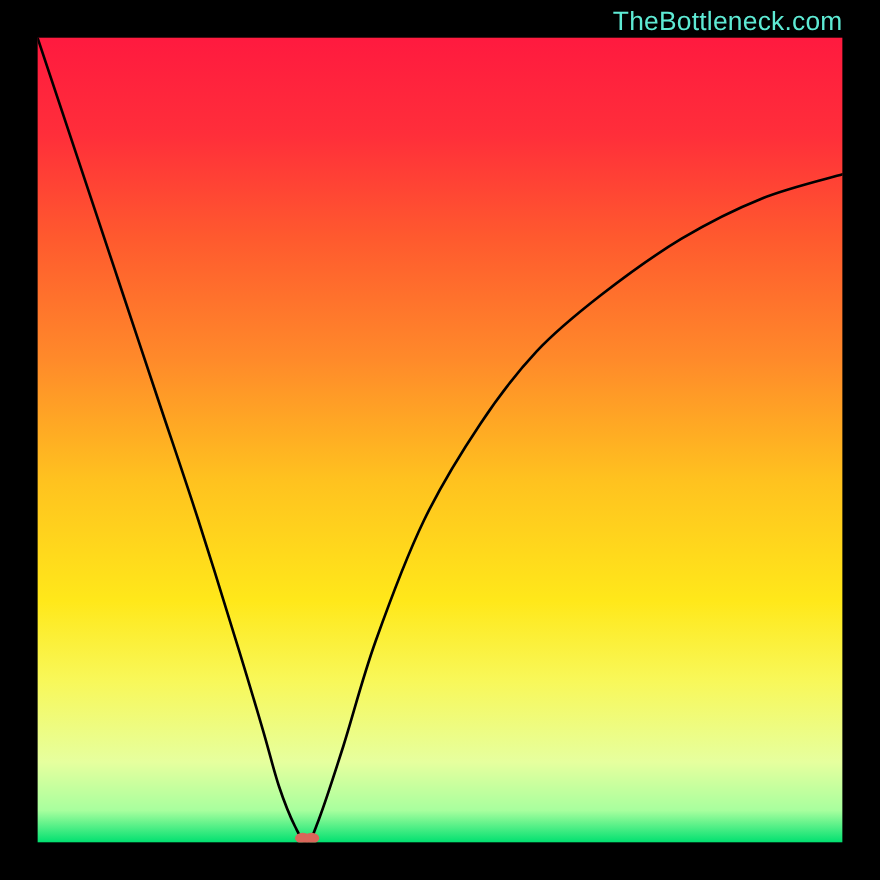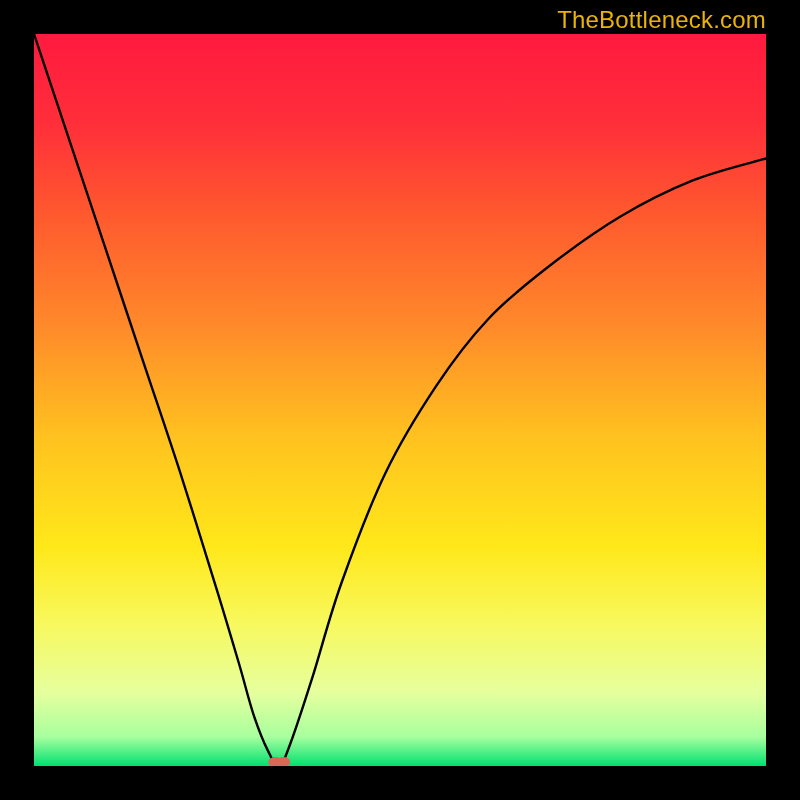--- a/index.html
+++ b/index.html
@@ -29,21 +29,21 @@
     top: 34px;
     width: 732px;
     height: 732px;
   }
   .watermark {
     position: absolute;
     top: 6px;
     right: 34px;
     font-family: Arial, Helvetica, sans-serif;
     font-size: 24px;
-    color: #eab308;
+    color: #5eead4;
     letter-spacing: 0.2px;
   }
 </style>
 </head>
 <body>
 
 <div class="frame"></div>
 
 <svg class="plot" viewBox="0 0 732 732" preserveAspectRatio="none">
   <defs>

